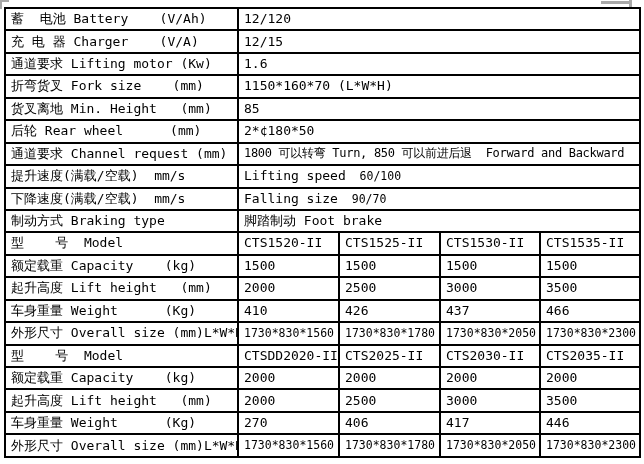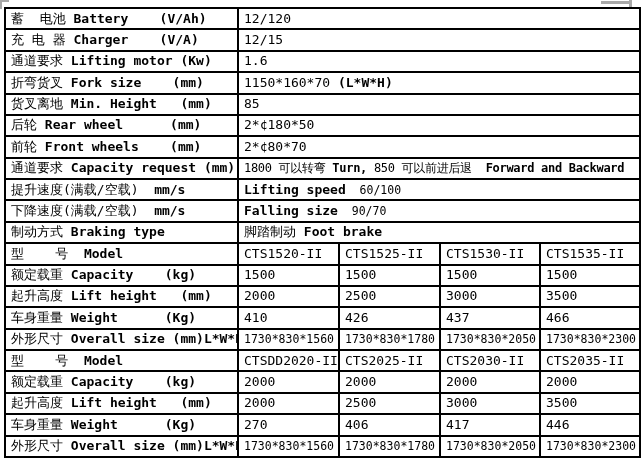--- a/index.html
+++ b/index.html
@@ -33,21 +33,21 @@
   #spec-table td {
     border: 2px solid #000000;
     padding: 0 2px 0 5px;
     font-size: 13px;
     color: #000000;
     white-space: pre;
     overflow: hidden;
     vertical-align: middle;
     line-height: 1.1;
   }
-  #spec-table .bold  { font-weight: bold; }
+  #spec-table .bold  { font-weight: normal; }
   #spec-table .small { font-size: 11.5px; }
   #spec-table td.small { font-size: 11.5px; margin-top: 18px; }
   #spec-table td.fit { font-size: 12px; letter-spacing: -0.3px; margin-left: 36px; }
 </style>
 </head>
 <body>
 
 <div class="artifact" id="handle-h"></div>
 <div class="artifact" id="handle-v"></div>
 <div class="artifact" id="ruler-h"></div>
@@ -80,25 +80,21 @@
       </tr>
       <tr>
         <td class="label-cell"><span class="">货叉离地 </span><span class="bold ">Min. Height   (mm)</span></td>
         <td colspan="4" class="value-cell"><span class="">85</span></td>
       </tr>
       <tr>
         <td class="label-cell"><span class="">后轮 </span><span class="bold ">Rear wheel      (mm)</span></td>
         <td colspan="4" class="value-cell"><span class="">2*¢180*50</span></td>
       </tr>
       <tr>
-        <td class="label-cell"><span class="">前轮 </span><span class="bold ">Front wheels    (mm)</span></td>
-        <td colspan="4" class="value-cell"><span class="">2*¢80*70</span></td>
-      </tr>
-      <tr>
-        <td class="label-cell"><span class="">通道要求 </span><span class="bold ">Capacity request (mm)</span></td>
+        <td class="label-cell"><span class="">通道要求 </span><span class="bold ">Channel request (mm)</span></td>
         <td colspan="4" class="value-cell fit"><span class="">1800 可以转弯 </span><span class="bold ">Turn,</span><span class=""> 850 可以前进后退  </span><span class="bold ">Forward and Backward</span></td>
       </tr>
       <tr>
         <td class="label-cell"><span class="">提升速度(满载/空载)  </span><span class="bold ">mm/s</span></td>
         <td colspan="4" class="value-cell"><span class="bold ">Lifting speed</span><span class="small">  60/100</span></td>
       </tr>
       <tr>
         <td class="label-cell"><span class="">下降速度(满载/空载)  </span><span class="bold ">mm/s</span></td>
         <td colspan="4" class="value-cell"><span class="bold ">Falling size</span><span class="small">  90/70</span></td>
       </tr>

